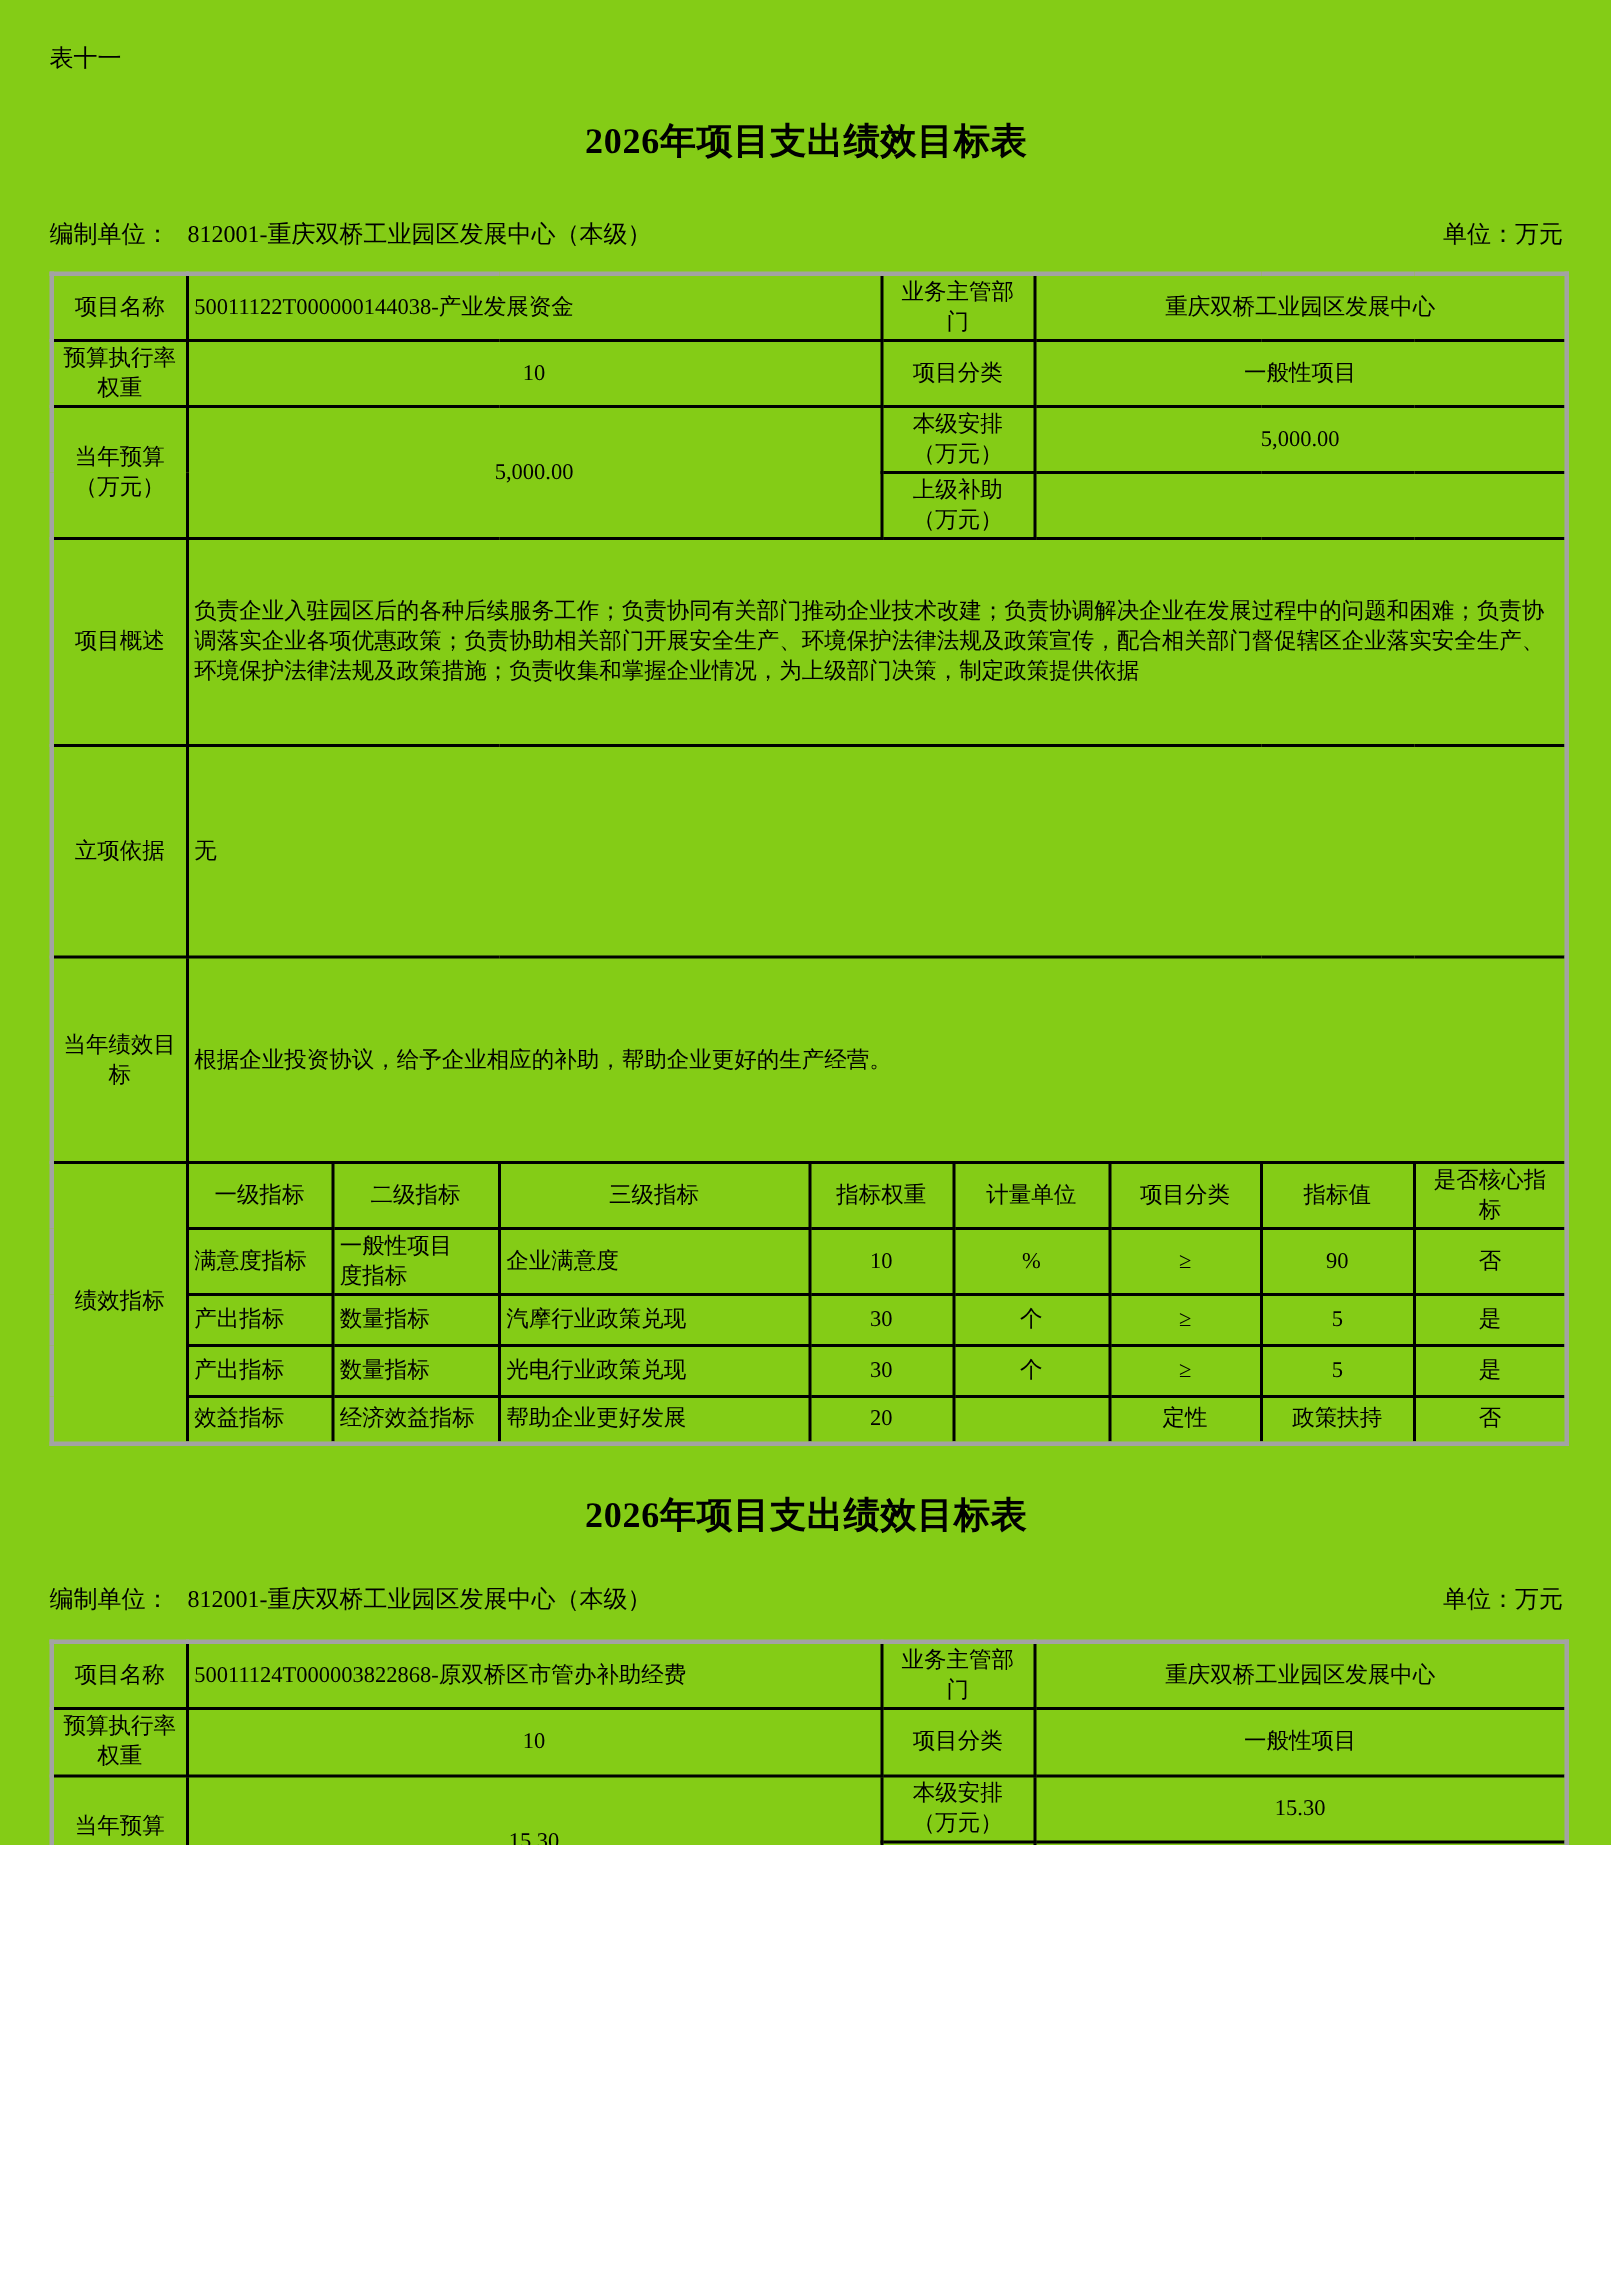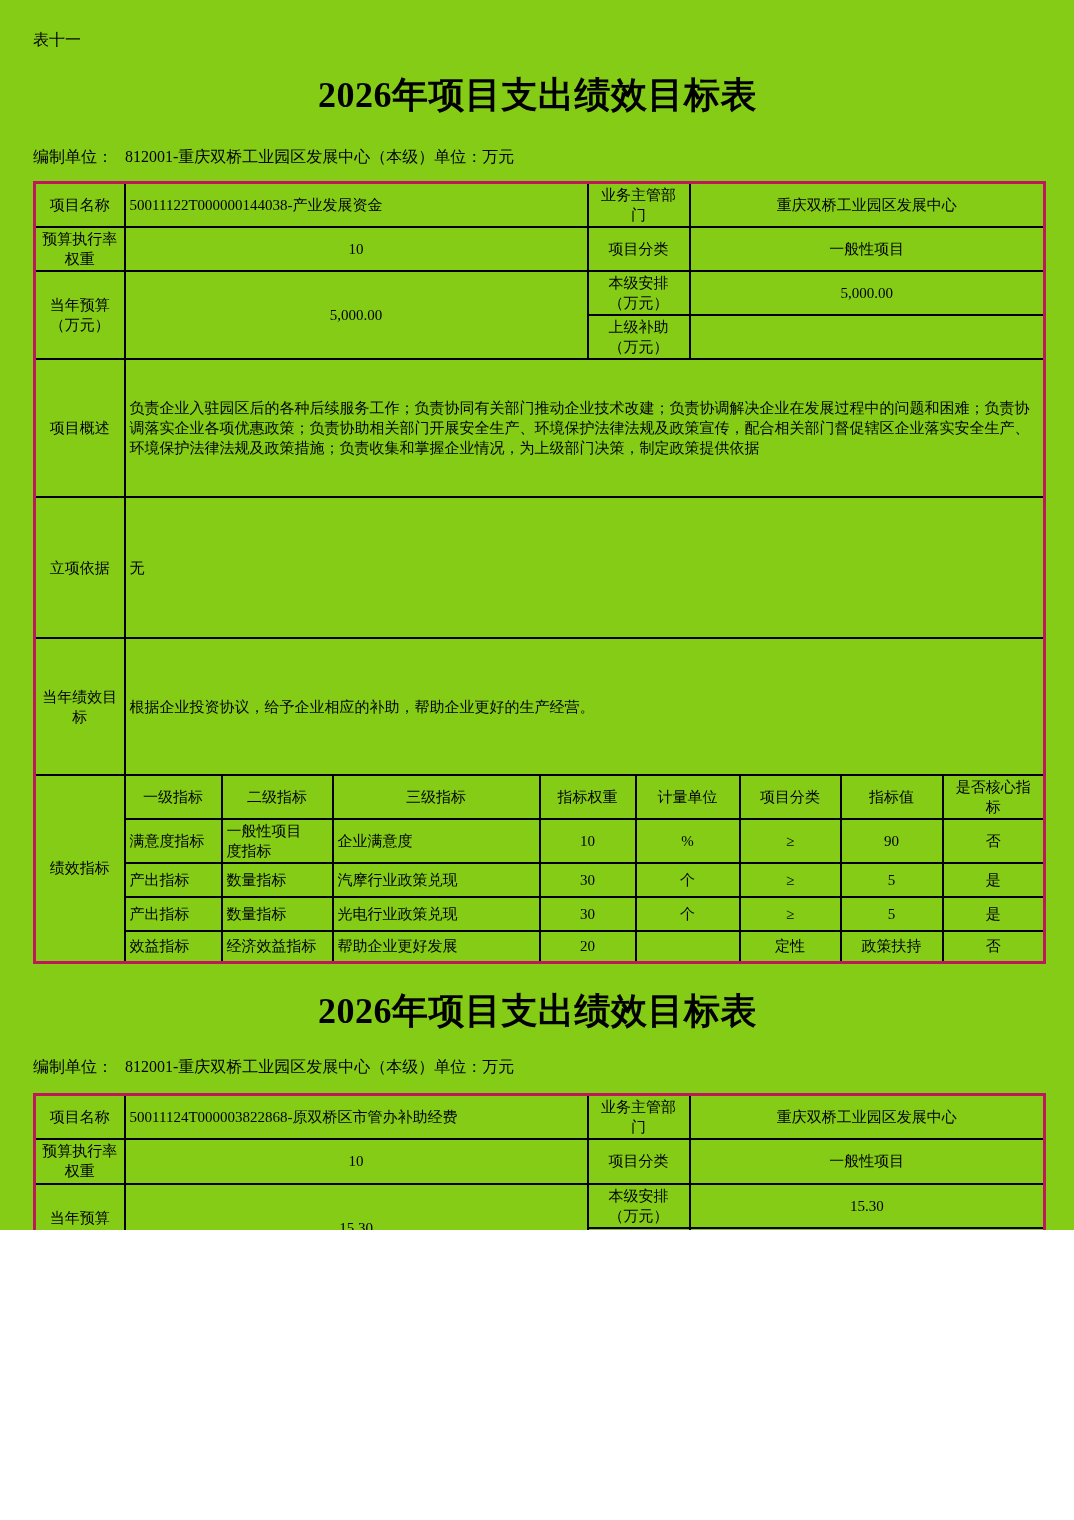--- a/index.html
+++ b/index.html
@@ -8,34 +8,34 @@
     width:1074px; height:1230px;
     background:#84cc16;
     color:#000;
     font-family:"Liberation Serif","DejaVu Serif",serif;
     box-sizing:border-box;
     padding:30px 32px 0 33px;
     overflow:hidden;
   }
   .sheet-tag { font-size:16px; line-height:19px; }
   .title {
-    font-size:36px; font-weight:bold; text-align:center;
+    font-size:24px; font-weight:bold; text-align:center;
     margin:29px 0 0 0; line-height:34px; letter-spacing:0.5px;
   }
   .title.second { margin-top:30px; }
   .meta {
-    display:flex; justify-content:flex-start; align-items:flex-end;
+    display:flex; justify-content:space-between; align-items:flex-end;
     margin-top:35px; font-size:16px; line-height:19px;
   }
   .meta.second { margin-top:29px; }
   .meta-label { margin-right:12px; }
   table.grid {
     border-collapse:collapse; table-layout:fixed;
     width:1010px; margin-top:15px;
-    border:3px solid #be185d;
+    border:3px solid #a3a3a3;
   }
   table.grid.second { margin-top:17px; }
   table.grid td {
     border:2px solid #000;
     font-size:15px; line-height:20px;
     padding:1px 4px;
     vertical-align:middle;
     overflow:hidden;
     word-break:break-all;
   }

